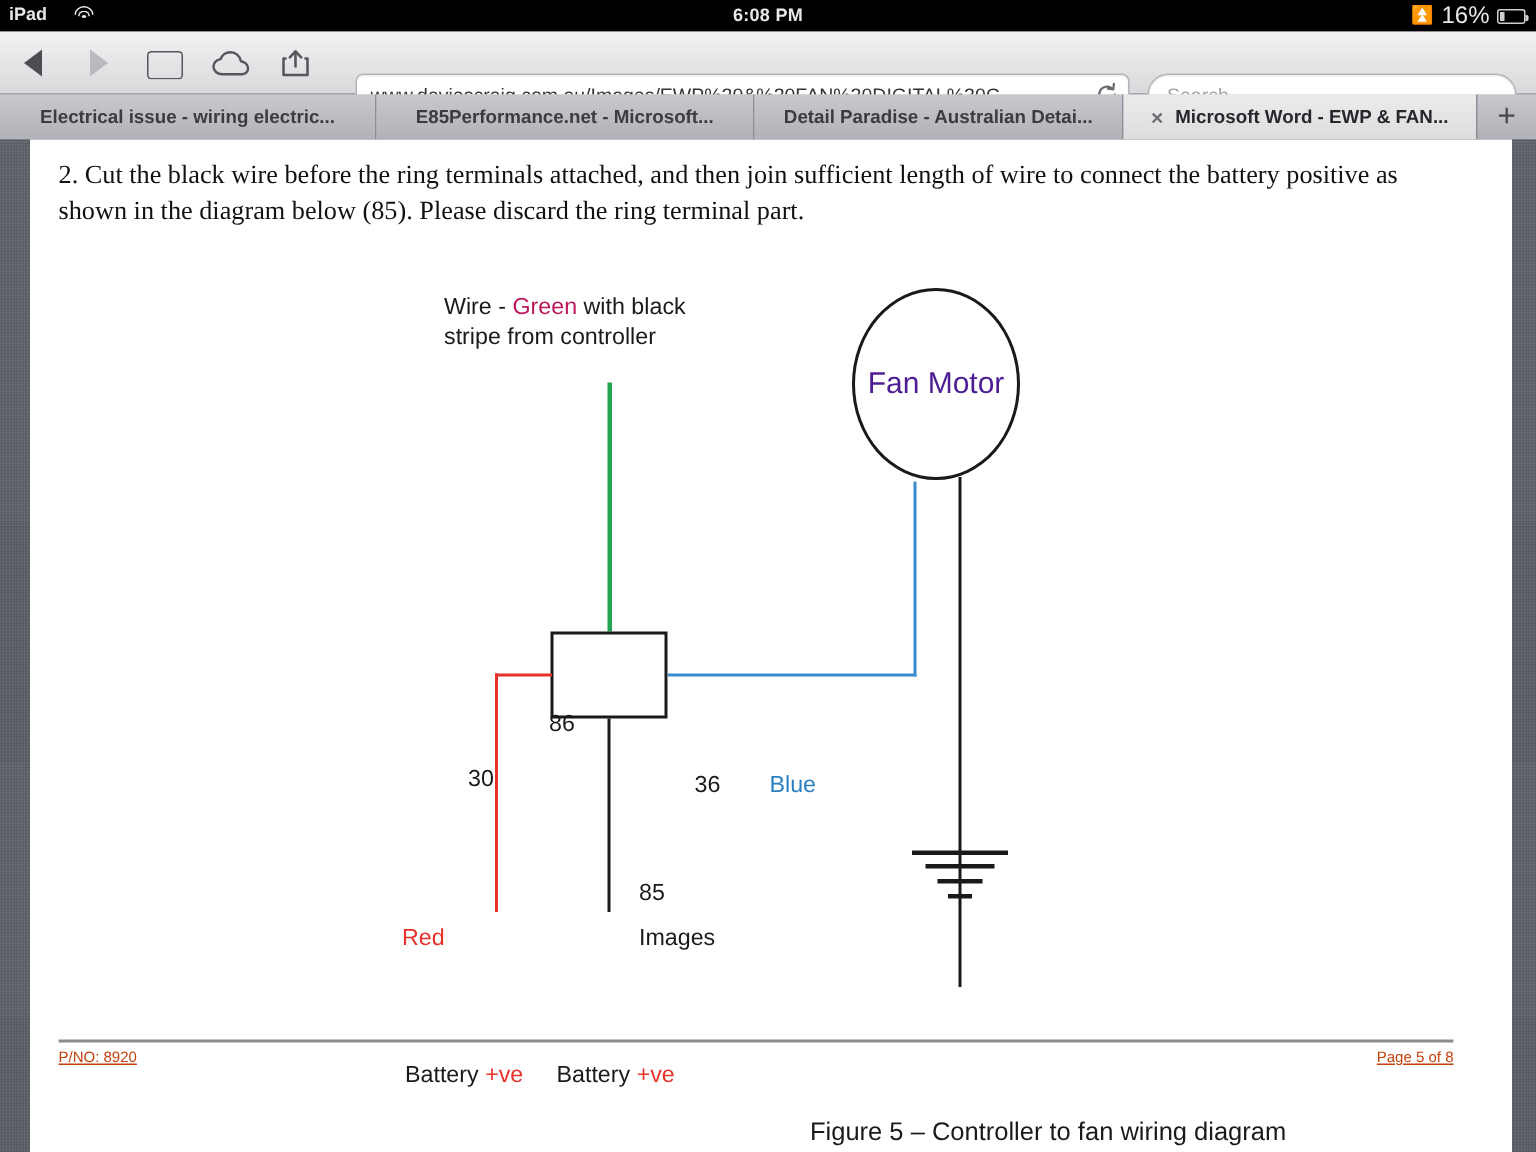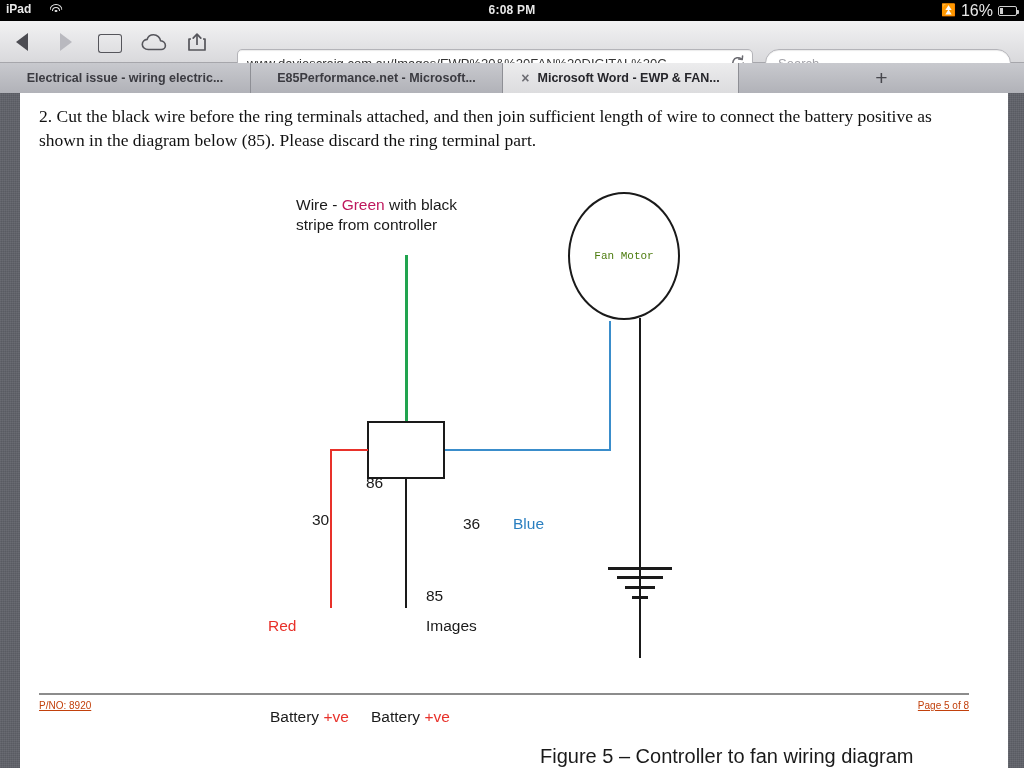--- a/index.html
+++ b/index.html
@@ -149,26 +149,26 @@
   .w-blue  { background: #3a8dcb; }
   .w-red   { background: #e8312a; }
 
   .relay-box {
     position: absolute; border: 2px solid #1a1a1a; background: #fff;
   }
   .fan-ellipse {
     position: absolute; border: 2.2px solid #1a1a1a; border-radius: 50%;
     background: #fff; display: flex; align-items: center; justify-content: center;
   }
-  .fan-label { font-size: 11px; color: #4d7c0f; font-family: Liberation Mono, monospace; }
+  .fan-label { font-size: 20px; color: #4c1d95; font-family: Liberation Sans, sans-serif; }
   .gnd-bar { position: absolute; background: #1a1a1a; }
 
   .figcap {
     position: absolute; font-family: "Liberation Sans", sans-serif;
-    font-size: 20px; color: #1a1a1a;
+    font-size: 17px; color: #1a1a1a;
   }
 
   
   .footrule {
     position: absolute; left: 19px; top: 600px; width: 930px; height: 2px;
     background: #8c8c8c;
   }
   .foot-left, .foot-right {
     position: absolute; top: 607px;
     font-family: "Liberation Sans", sans-serif; font-size: 10px; color: #c2410c; text-decoration: underline;
@@ -244,20 +244,23 @@
     </div>
   </div>
 
   <div class="tabbar">
     <div class="tab" style="width:251px">
       <span class="tab-label">Electrical issue - wiring electric...</span>
     </div>
     <div class="tab" style="width:252px">
       <span class="tab-label">E85Performance.net - Microsoft...</span>
     </div>
+    <div class="tab" style="width:246px">
+      <span class="tab-label">Detail Paradise - Australian Detai...</span>
+    </div>
     <div class="tab active" style="width:236px">
       <span class="close-x">×</span>
       <span class="tab-label">Microsoft Word - EWP &amp; FAN...</span>
     </div>
     <div class="newtab">+</div>
   </div>
 
   <div class="viewport">
     <div class="page">
 

